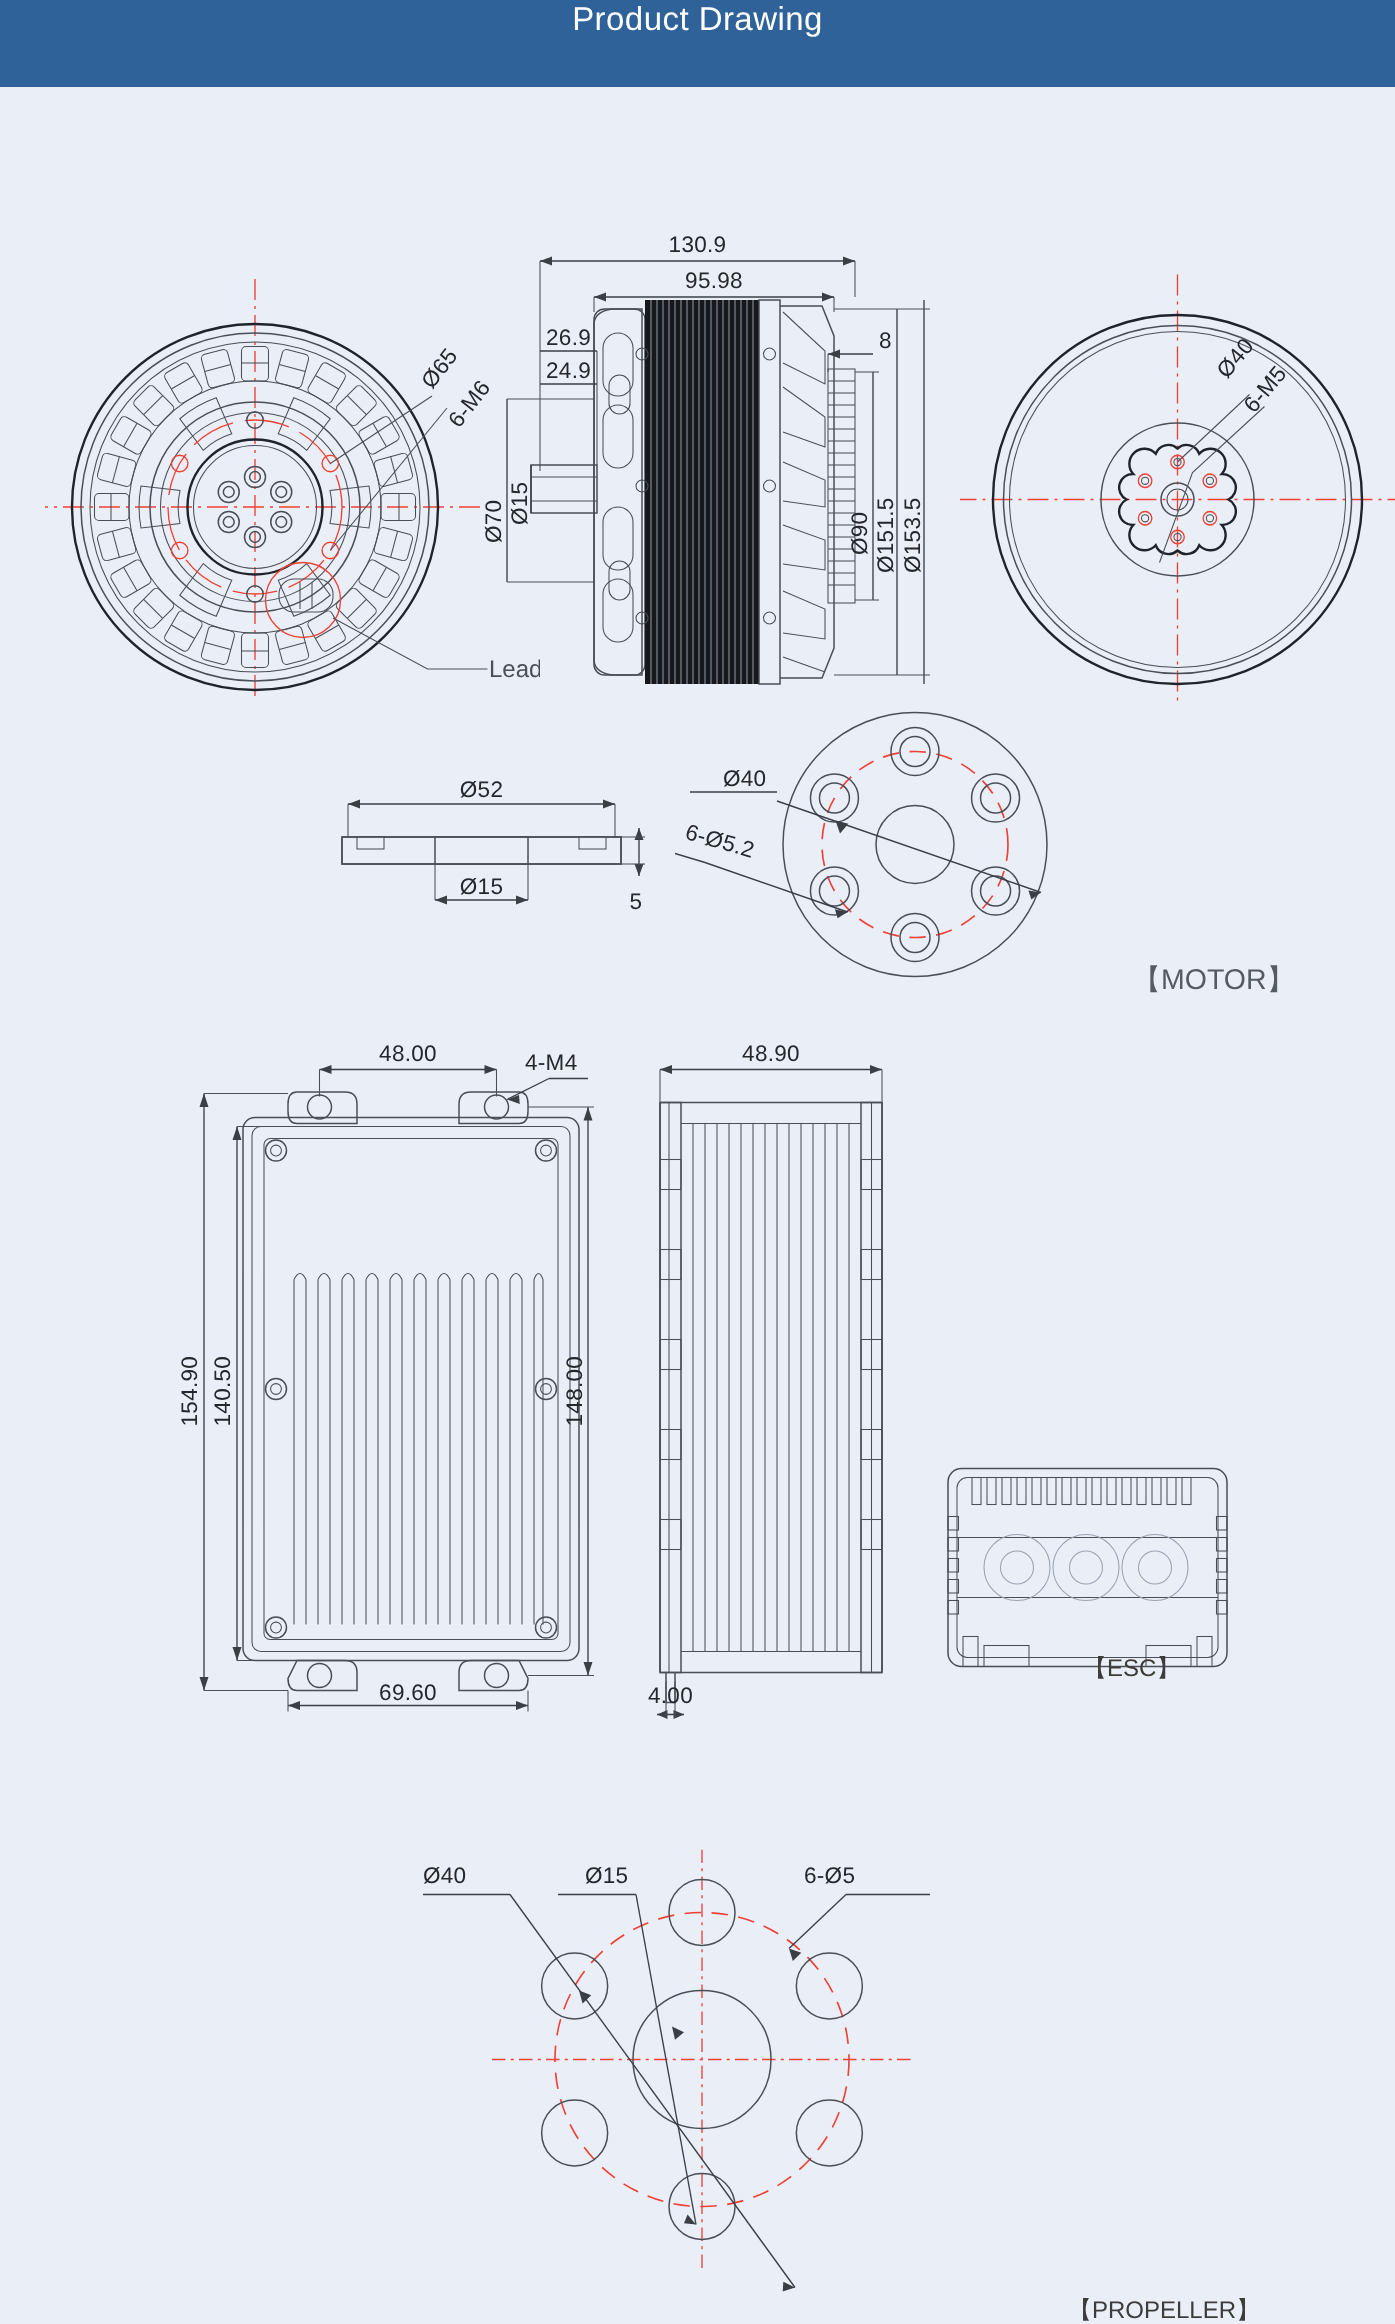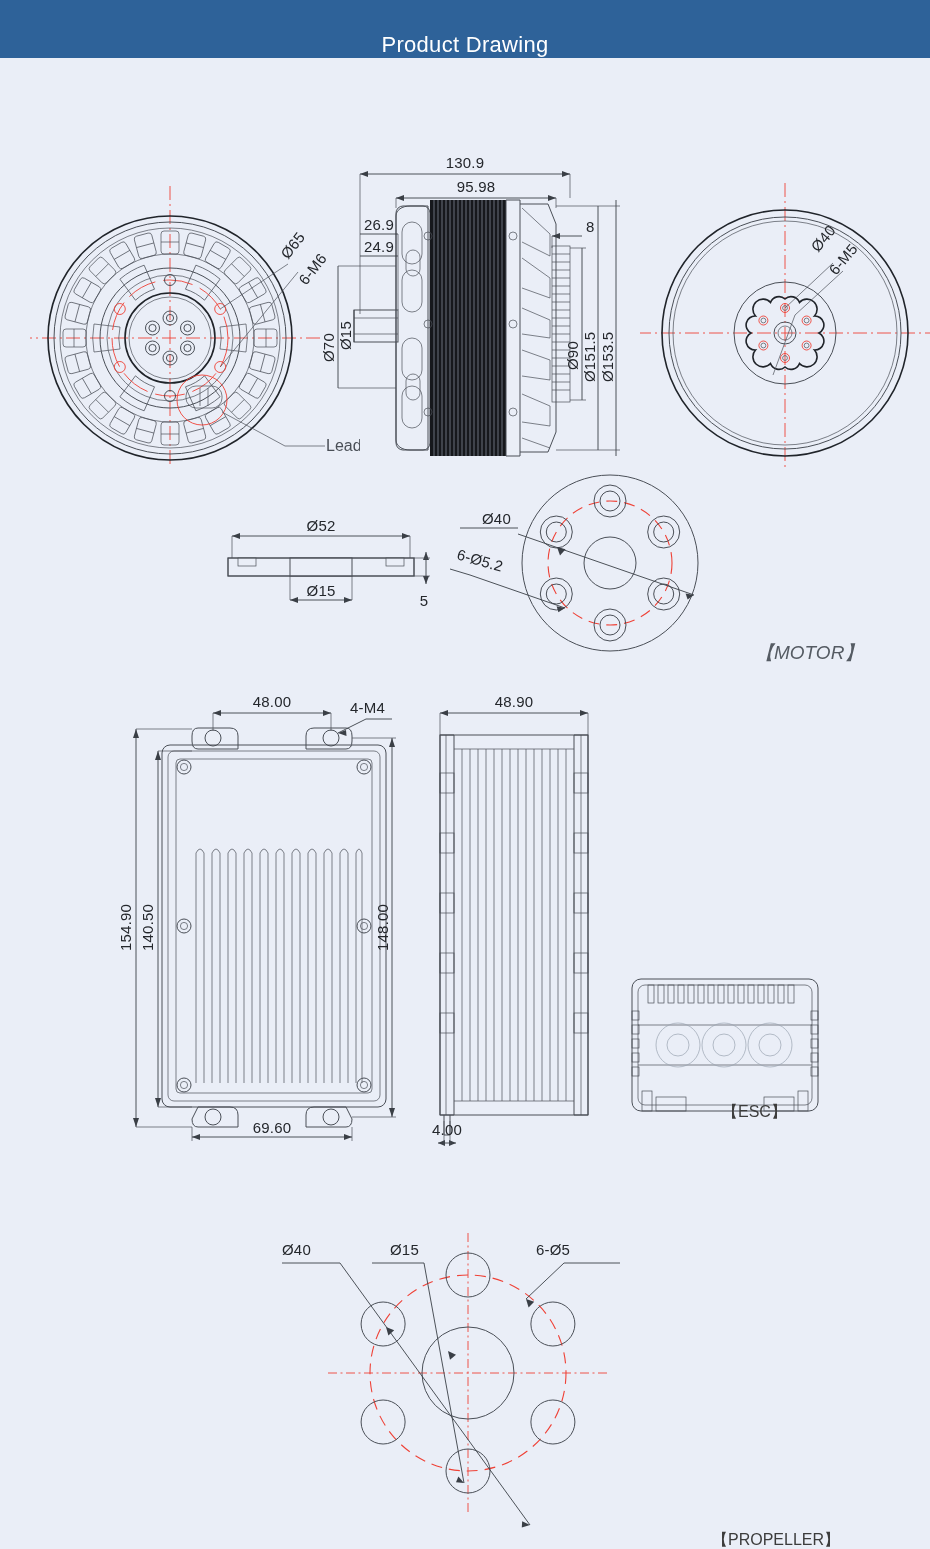--- a/index.html
+++ b/index.html
@@ -9,21 +9,21 @@
     width:930px; height:1549px;
     background:#eaeef7;
     font-family:"Liberation Sans", sans-serif;
     color:#3c3c3c;
     overflow:hidden;
     position:relative;
   }
   #header {
     width:930px; height:58px;
     background:#2e6299;
-    display:flex; align-items:flex-end; justify-content:center;
+    display:flex; align-items:flex-start; justify-content:center;
   }
   #header .title {
     color:#ffffff; font-size:22px; letter-spacing:0.3px;
     font-family:"Liberation Sans", sans-serif;
   }
   #sheet { position:relative; width:930px; height:1491px; }
   svg.draw { position:absolute; left:0; top:0; }
   .ln   { stroke:#4a4f57; stroke-width:1; fill:none; }
   .lnT  { stroke:#4a4f57; stroke-width:0.7; fill:none; }
   .lnH  { stroke:#20242a; stroke-width:1.6; fill:none; }
@@ -501,21 +501,21 @@
     <g class="dim">
       <line x1="-140" y1="12" x2="-45" y2="45"></line>
       <path d="M-45 45 l-8.4 -1.8 l1.8 6 z" fill="#3a3f46" stroke="none"></path>
       <line x1="-160" y1="6" x2="-140" y2="12"></line>
     </g>
   </g>
   <text class="d" x="32" y="71">Ø40</text>
   <text class="d" transform="translate(6,106) rotate(16)">6-Ø5.2</text>
 </svg>
 
-<div style="position:absolute; left:755px; top:582px;font-style:italic;">
+<div style="position:absolute; left:755px; top:582px;">
   <span class="cap" style="font-size:19px; color:#555b63;">【MOTOR】</span>
 </div>
 
 <svg class="draw" style="left:100px; top:625px;" width="330" height="470" viewBox="0 0 330 470">
 
   <g>
     <path class="ln" d="M 98 45 L 130 45 Q 138 45 138 53 L 138 66 L 98 66 Q 92 66 92 58 L 92 53 Q 92 45 98 45 Z"></path>
     <circle class="ln" cx="113" cy="55" r="8"></circle>
     <path class="ln" d="M 246 45 L 214 45 Q 206 45 206 53 L 206 66 L 246 66 Q 252 66 252 58 L 252 53 Q 252 45 246 45 Z"></path>
     <circle class="ln" cx="231" cy="55" r="8"></circle>

